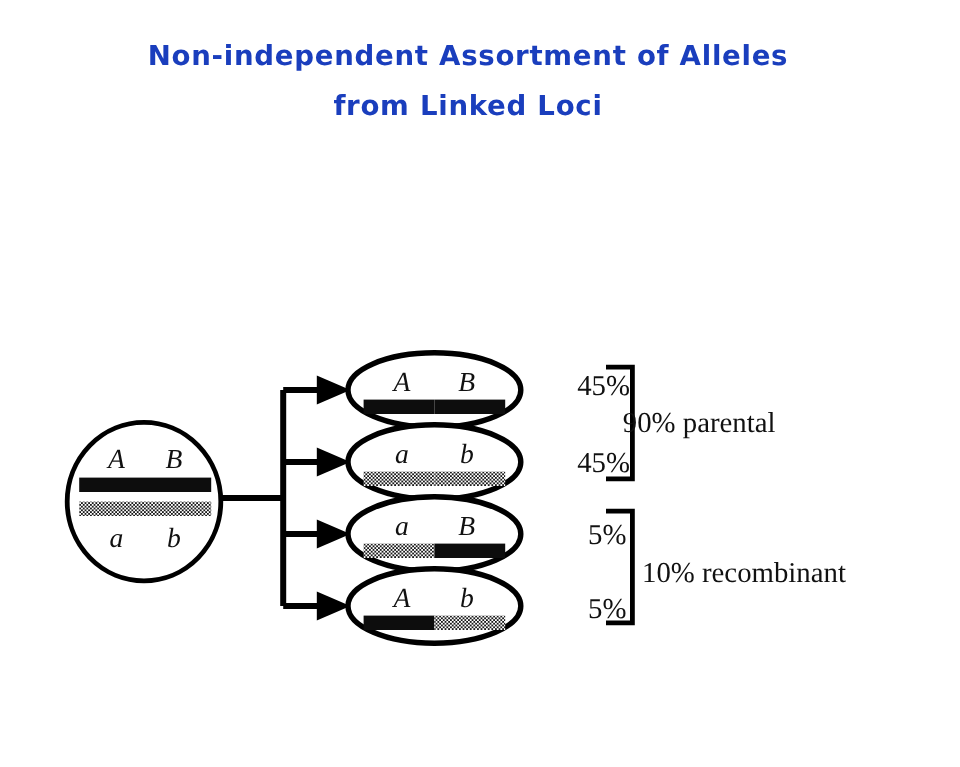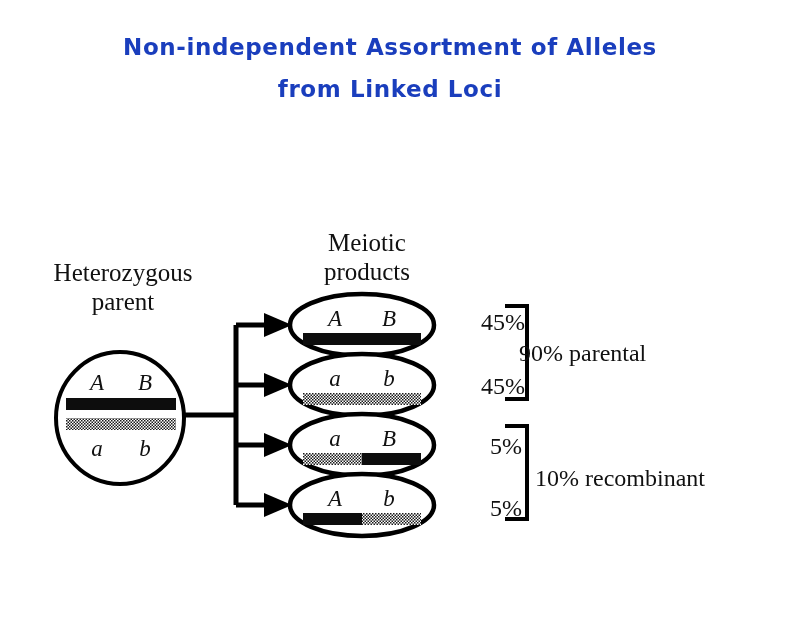--- a/index.html
+++ b/index.html
@@ -160,24 +160,20 @@
     <g>
       <ellipse cx="362" cy="505" rx="72" ry="31" fill="#ffffff" stroke="#000000" stroke-width="4.5"></ellipse>
       <rect x="303" y="513" width="59" height="12" fill="#0d0d0d"></rect>
       <rect x="362" y="513" width="59" height="12" fill="url(#stipple)"></rect>
     </g>
 
     <polyline points="505,306 527,306 527,399 505,399" fill="none" stroke="#000000" stroke-width="4"></polyline>
     <polyline points="505,426 527,426 527,519 505,519" fill="none" stroke="#000000" stroke-width="4"></polyline>
   </svg>
 
-  <div class="fig-label" id="label-parent">Heterozygous
-parent</div>
-  <div class="fig-label" id="label-meiotic">Meiotic
-products</div>
 
   <div class="allele" style="left:84px;  top:371px;">A</div>
   <div class="allele" style="left:132px; top:371px;">B</div>
   <div class="allele" style="left:84px;  top:437px;">a</div>
   <div class="allele" style="left:132px; top:437px;">b</div>
 
   <div class="allele" style="left:322px; top:307px;">A</div>
   <div class="allele" style="left:376px; top:307px;">B</div>
 
   <div class="allele" style="left:322px; top:367px;">a</div>

